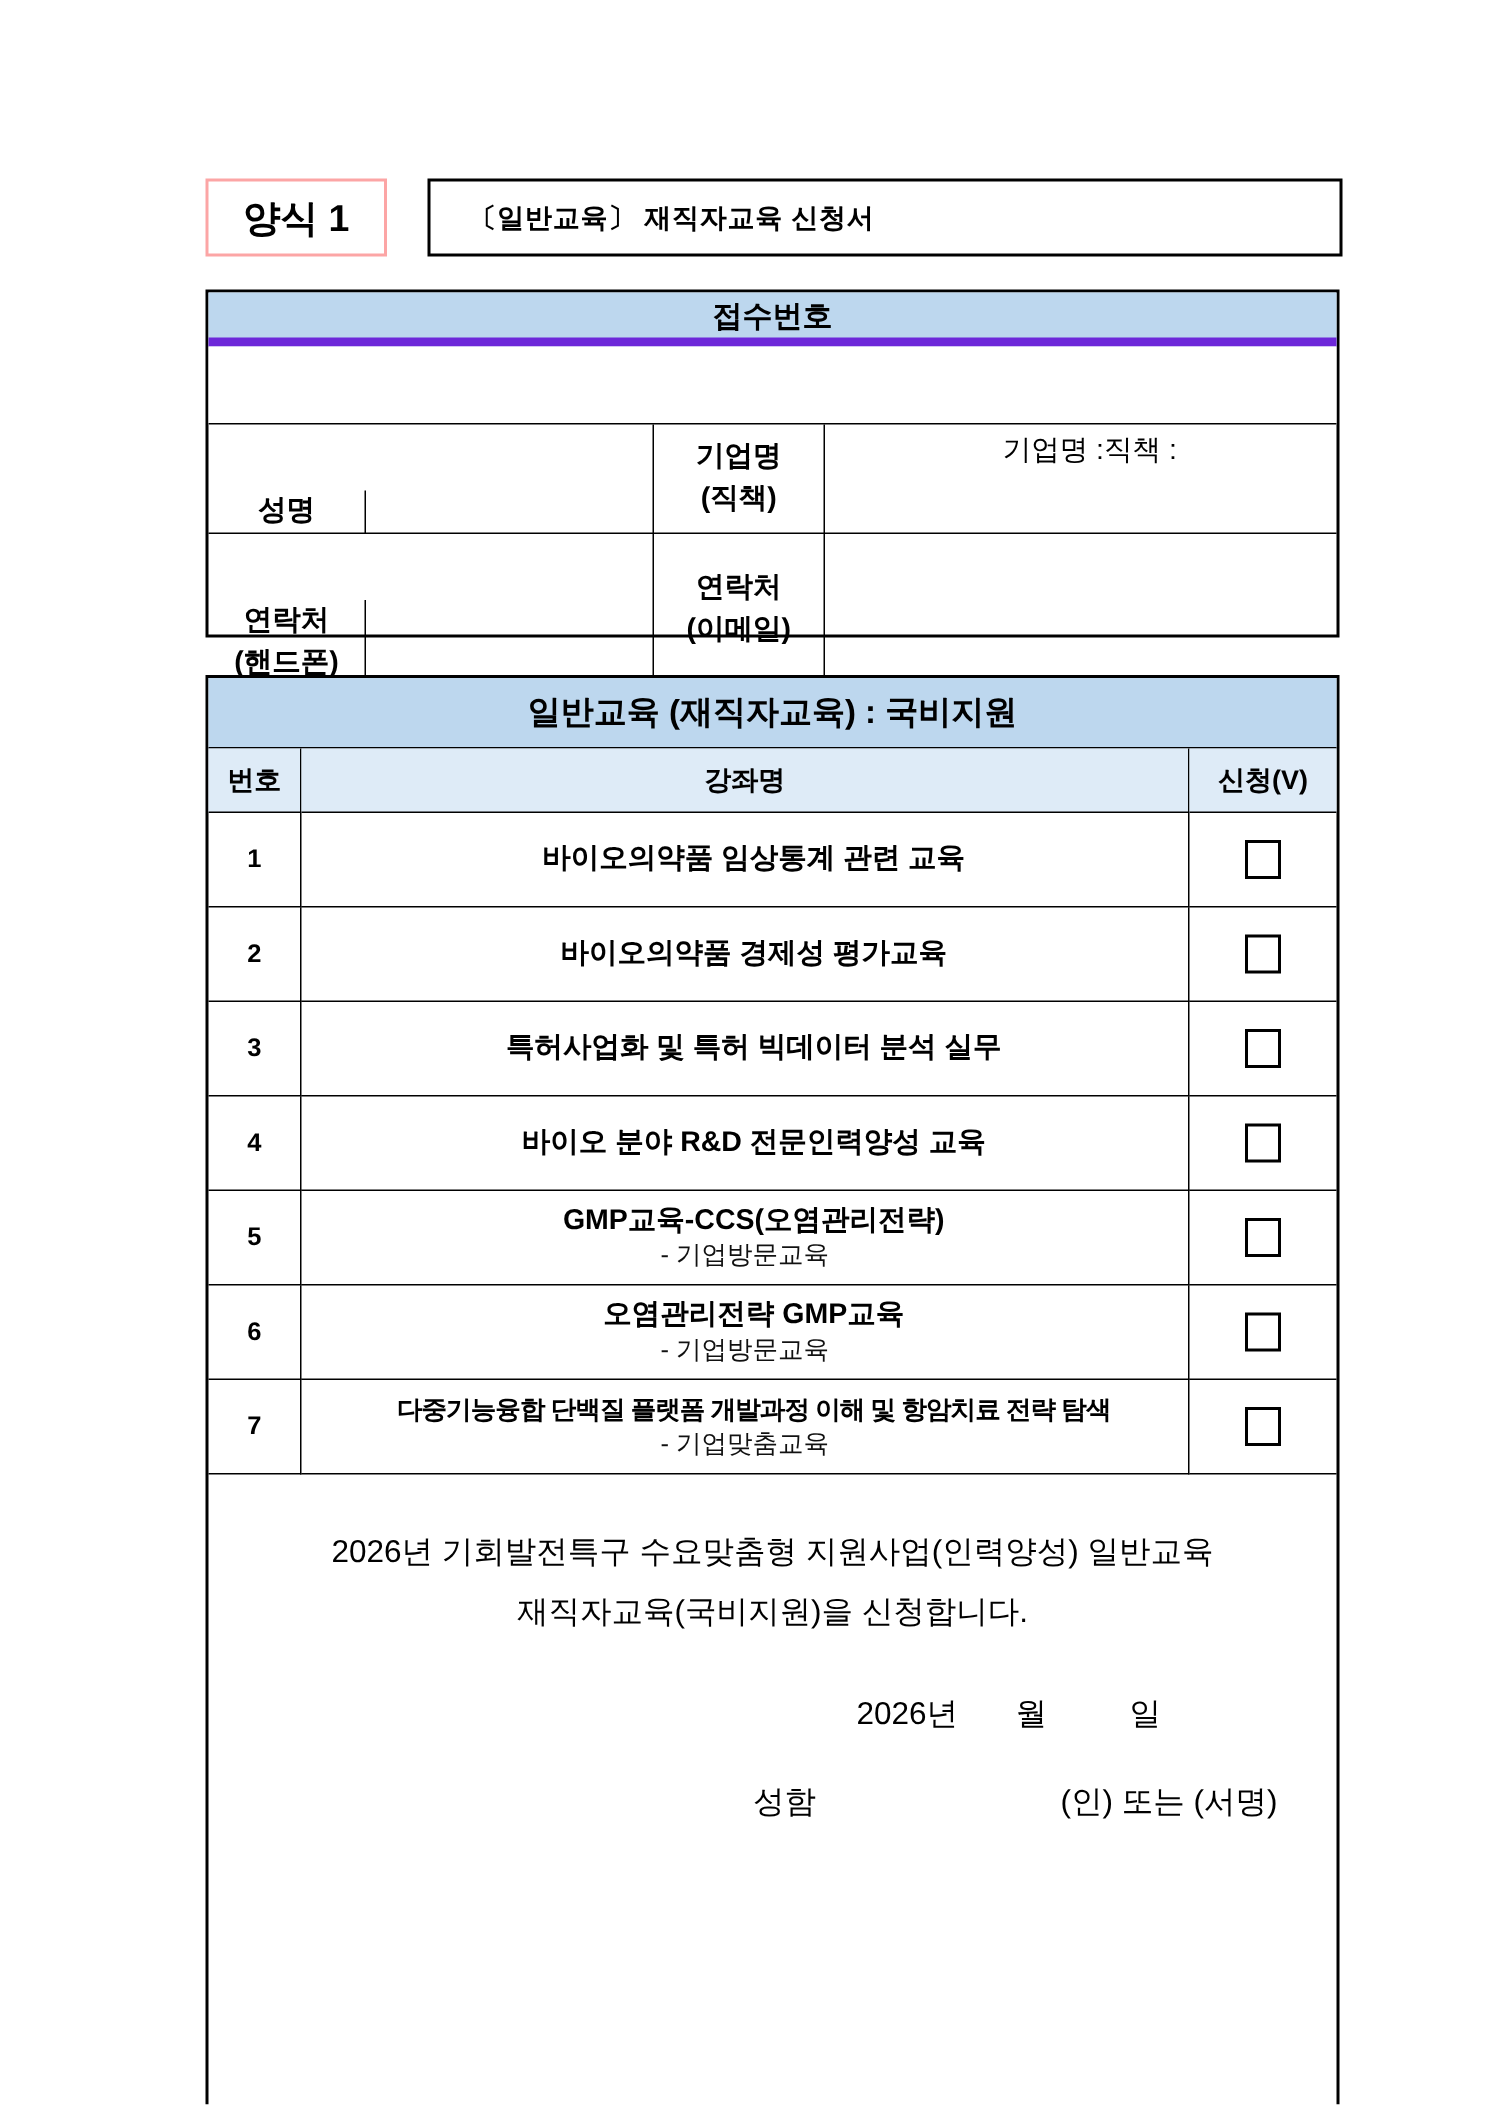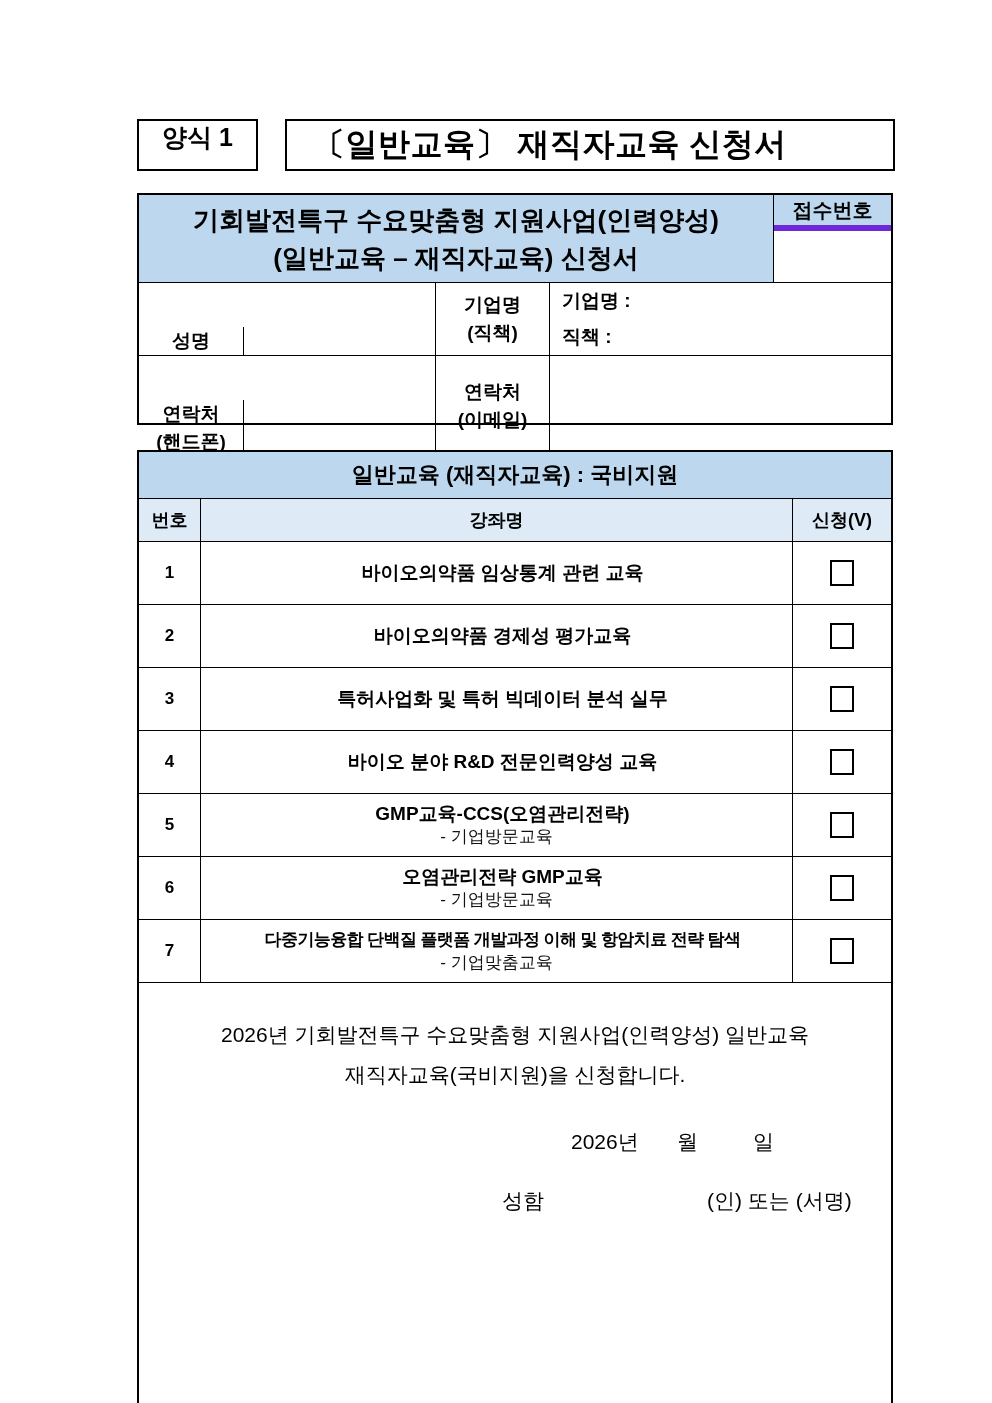--- a/index.html
+++ b/index.html
@@ -8,46 +8,46 @@
     font-family:"Liberation Sans","DejaVu Sans",sans-serif;color:#000;
     overflow:hidden;
   }
   .cell{box-sizing:border-box;display:flex;align-items:center;justify-content:center;text-align:center;}
   .blue{background:#BDD7EE;}
   .br{border-right:1px solid #000;}
   .bb{border-bottom:1px solid #000;}
   .pre{white-space:pre-line;}
 
   
-  .tag-box{position:absolute;left:137px;top:119px;width:121px;height:52px;border:2px solid #000000;
-    box-sizing:border-box;display:flex;align-items:flex-start;justify-content:center;
+  .tag-box{position:absolute;left:137px;top:119px;width:121px;height:52px;border:2px solid #fca5a5;
+    box-sizing:border-box;display:flex;align-items:center;justify-content:center;
     font-weight:bold;font-size:25px;}
   .title-box{position:absolute;left:285px;top:119px;width:610px;height:52px;border:2px solid #000;
     box-sizing:border-box;display:flex;align-items:center;justify-content:flex-start;
-    padding-left:26px;font-weight:bold;font-size:32px;letter-spacing:0.5px;}
+    padding-left:26px;font-weight:bold;font-size:18px;letter-spacing:0.5px;}
 
   
   .info-table{position:absolute;left:137px;top:193px;width:756px;height:232px;
     border:2px solid #000;box-sizing:border-box;display:flex;flex-direction:column;}
   .it-header{display:flex;height:88px;flex:0 0 88px;}
   .it-title{flex:0 0 635px;border-right:1px solid #000;border-bottom:1px solid #000;
     flex-direction:column;font-weight:bold;font-size:26px;line-height:38px;}
   .it-receipt{flex:1;display:flex;flex-direction:column;}
   .receipt-label{flex:0 0 36px;border-bottom:6px solid #6d28d9;font-weight:bold;font-size:20px;}
   .receipt-value{flex:1;border-bottom:1px solid #000;background:#fff;}
   .it-row{display:flex;}
   .row-b{flex:0 0 72px;}
   .row-c{flex:1;}
   .w1{flex:0 0 105px;margin-top:44px;}
   .w2{flex:0 0 192px;}
   .w3{flex:0 0 114px;}
   .w4{flex:1;}
   .lab{font-weight:bold;font-size:19px;line-height:28px;}
-  .val-left{flex-direction:column;align-items:flex-start;justify-content:center;
-    padding-left:12px;text-align:left;font-weight:bold;font-size:19px;line-height:36px;}
+  .val-left{flex-direction:row;align-items:flex-start;justify-content:center;
+    padding-left:12px;text-align:left;font-weight:normal;font-size:19px;line-height:36px;}
 
   
   .course-table{position:absolute;left:137px;top:450px;width:756px;height:974px;
     border:2px solid #000;box-sizing:border-box;display:flex;flex-direction:column;}
   .ct-title{flex:0 0 47px;font-weight:bold;font-size:22px;}
   .ct-cols{display:flex;flex:0 0 43px;}
   .ch{background:#DEEBF7;font-weight:bold;font-size:18px;}
   .no-col{flex:0 0 62px;}
   .course-col{flex:0 0 592px;}
   .apply-col{flex:1;}
@@ -79,24 +79,20 @@
 
   <div class="tag-box">
     <span>양식 1</span>
   </div>
   <div class="title-box">
     <span>〔일반교육〕 재직자교육 신청서</span>
   </div>
 
   <div class="info-table">
     <div class="it-header">
-      <div class="cell blue it-title">
-        <div>기회발전특구 수요맞춤형 지원사업(인력양성)</div>
-        <div>(일반교육 – 재직자교육) 신청서</div>
-      </div>
       <div class="it-receipt">
         <div class="cell blue receipt-label">접수번호</div>
         <div class="cell receipt-value"></div>
       </div>
     </div>
     <div class="it-row row-b">
       <div class="cell lab w1 br bb">성명</div>
       <div class="cell w2 br bb"></div>
       <div class="cell lab w3 br bb pre">기업명
 (직책)</div>

